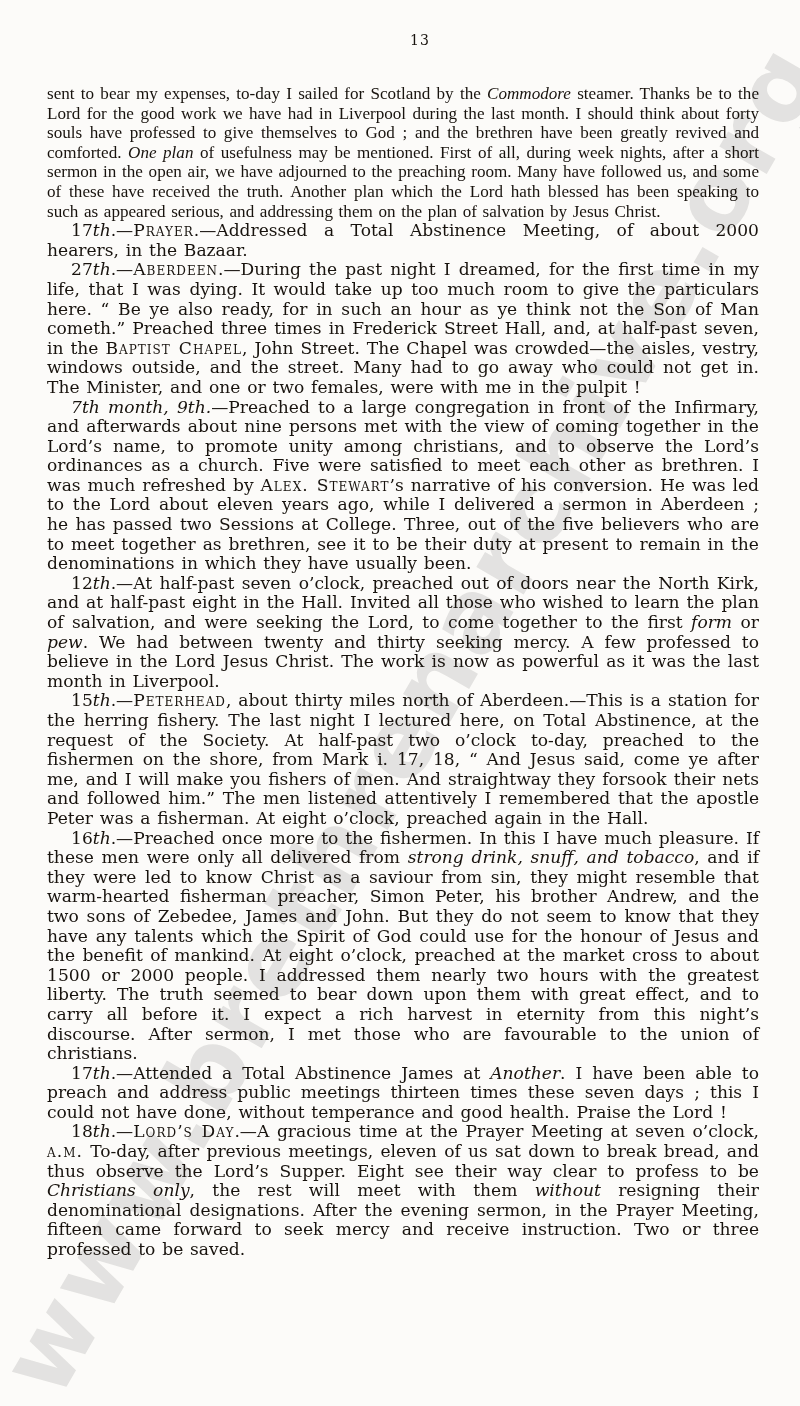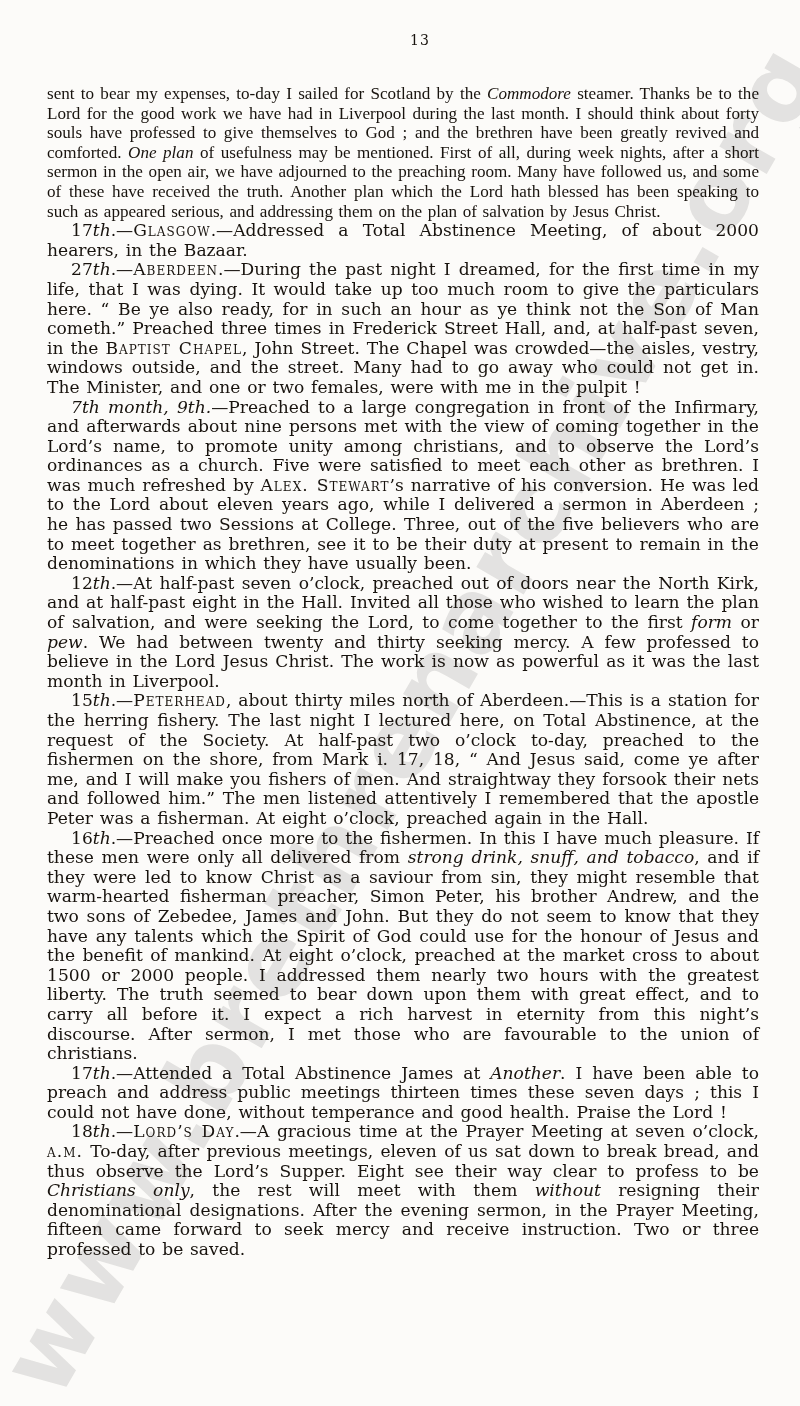--- a/index.html
+++ b/index.html
@@ -66,21 +66,21 @@
   .sc { font-variant: small-caps; letter-spacing: 0.06em; }
 </style>
 </head>
 <body>
 
 <div class="page">
   <div class="watermark">www.brethrenarchive.org</div>
   <div class="page-number">13</div>
   <div class="body-text">
       <p class="no-indent"><span>sent to bear my expenses, to-day I sailed for Scotland by the </span><span class="i">Commodore</span><span> steamer.  Thanks be to the Lord for the good work we have had in Liverpool during the last month.  I should think about forty souls have professed to give themselves to God ; and the brethren have been greatly revived and comforted.  </span><span class="i">One plan</span><span> of usefulness may be mentioned.  First of all, during week nights, after a short sermon in the open air, we have adjourned to the preaching room.  Many have followed us, and some of these have received the truth.  Another plan which the Lord hath blessed has been speaking to such as appeared serious, and addressing them on the plan of salvation by Jesus Christ.</span></p>
-      <p><span>17</span><span class="i">th</span><span>.—</span><span class="sc">Glasgow</span><span>.—Addressed a Total Abstinence Meeting, of about 2000 hearers, in the Bazaar.</span></p>
+      <p><span>17</span><span class="i">th</span><span>.—</span><span class="sc">Prayer</span><span>.—Addressed a Total Abstinence Meeting, of about 2000 hearers, in the Bazaar.</span></p>
       <p><span>27</span><span class="i">th</span><span>.—</span><span class="sc">Aberdeen</span><span>.—During the past night I dreamed, for the first time in my life, that I was dying.  It would take up too much room to give the particulars here.  “ Be ye also ready, for in such an hour as ye think not the Son of Man cometh.”  Preached three times in Frederick Street Hall, and, at half-past seven, in the </span><span class="sc">Baptist Chapel</span><span>, John Street.  The Chapel was crowded—the aisles, vestry, windows outside, and the street.  Many had to go away who could not get in.  The Minister, and one or two females, were with me in the pulpit !</span></p>
       <p><span class="i">7th month, 9th.</span><span>—Preached to a large congregation in front of the Infirmary, and afterwards about nine persons met with the view of coming together in the Lord’s name, to promote unity among christians, and to observe the Lord’s ordinances as a church.  Five were satisfied to meet each other as brethren.  I was much refreshed by </span><span class="sc">Alex. Stewart</span><span>’s narrative of his conversion.  He was led to the Lord about eleven years ago, while I delivered a sermon in Aberdeen ; he has passed two Sessions at College.  Three, out of the five believers who are to meet together as brethren, see it to be their duty at present to remain in the denominations in which they have usually been.</span></p>
       <p><span>12</span><span class="i">th</span><span>.—At half-past seven o’clock, preached out of doors near the North Kirk, and at half-past eight in the Hall.  Invited all those who wished to learn the plan of salvation, and were seeking the Lord, to come together to the first </span><span class="i">form</span><span> or </span><span class="i">pew</span><span>.  We had between twenty and thirty seeking mercy.  A few professed to believe in the Lord Jesus Christ.  The work is now as powerful as it was the last month in Liverpool.</span></p>
       <p><span>15</span><span class="i">th</span><span>.—</span><span class="sc">Peterhead</span><span>, about thirty miles north of Aberdeen.—This is a station for the herring fishery.  The last night I lectured here, on Total Abstinence, at the request of the Society.  At half-past two o’clock to-day, preached to the fishermen on the shore, from Mark i. 17, 18, “ And Jesus said, come ye after me, and I will make you fishers of men.  And straightway they forsook their nets and followed him.”  The men listened attentively  I remembered that the apostle Peter was a fisherman.  At eight o’clock, preached again in the Hall.</span></p>
       <p><span>16</span><span class="i">th</span><span>.—Preached once more to the fishermen.  In this I have much pleasure. If these men were only all delivered from </span><span class="i">strong drink, snuff, and tobacco</span><span>, and if they were led to know Christ as a saviour from sin, they might resemble that warm-hearted fisherman preacher, Simon Peter, his brother Andrew, and the two sons of Zebedee, James and John.  But they do not seem to know that they have any talents which the Spirit of God could use for the honour of Jesus and the benefit of mankind.  At eight o’clock, preached at the market cross to about 1500 or 2000 people.  I addressed them nearly two hours with the greatest liberty.  The truth seemed to bear down upon them with great effect, and to carry all before it.  I expect a rich harvest in eternity from this night’s discourse.  After sermon, I met those who are favourable to the union of christians.</span></p>
       <p><span>17</span><span class="i">th</span><span>.—Attended a Total Abstinence James at </span><span class="i">Another</span><span>.  I have been able to preach and address public meetings thirteen times these seven days ; this I could not have done, without temperance and good health.  Praise the Lord !</span></p>
       <p><span>18</span><span class="i">th</span><span>.—</span><span class="sc">Lord’s Day</span><span>.—A gracious time at the Prayer Meeting at seven o’clock, </span><span class="sc">a.m.</span><span>  To-day, after previous meetings, eleven of us sat down to break bread, and thus observe the Lord’s Supper.  Eight see their way clear to profess to be </span><span class="i">Christians only</span><span>, the rest will meet with them </span><span class="i">without</span><span> resigning their denominational designations.  After the evening sermon, in the Prayer Meeting, fifteen came forward to seek mercy and receive instruction.  Two or three professed to be saved.</span></p>
     </div>
 </div>
 

